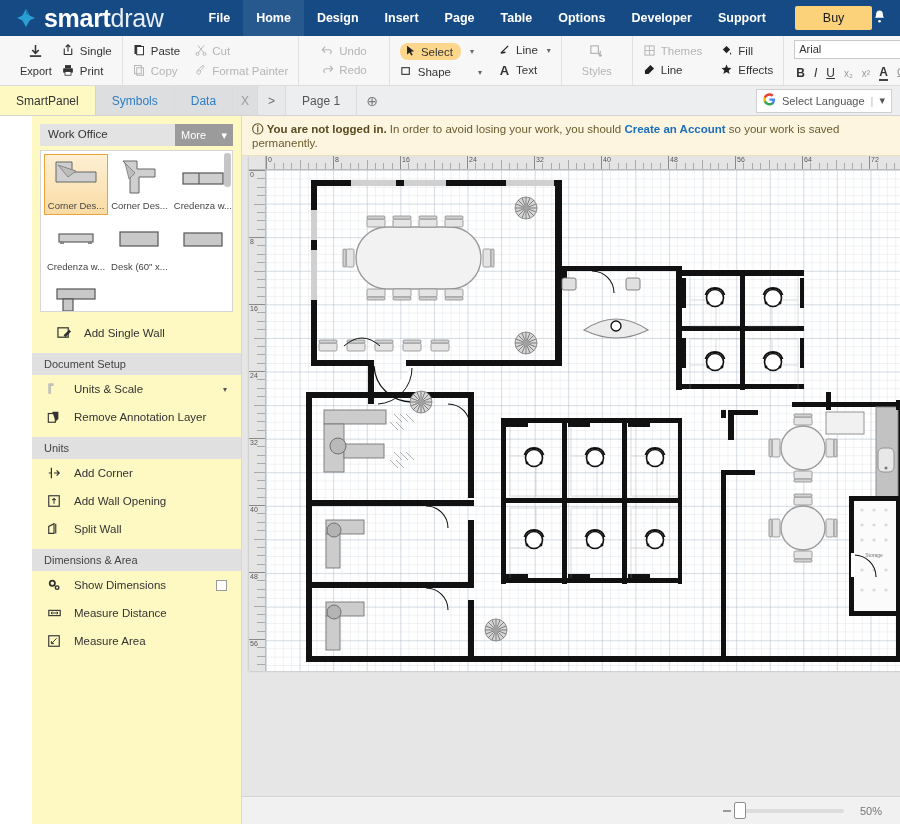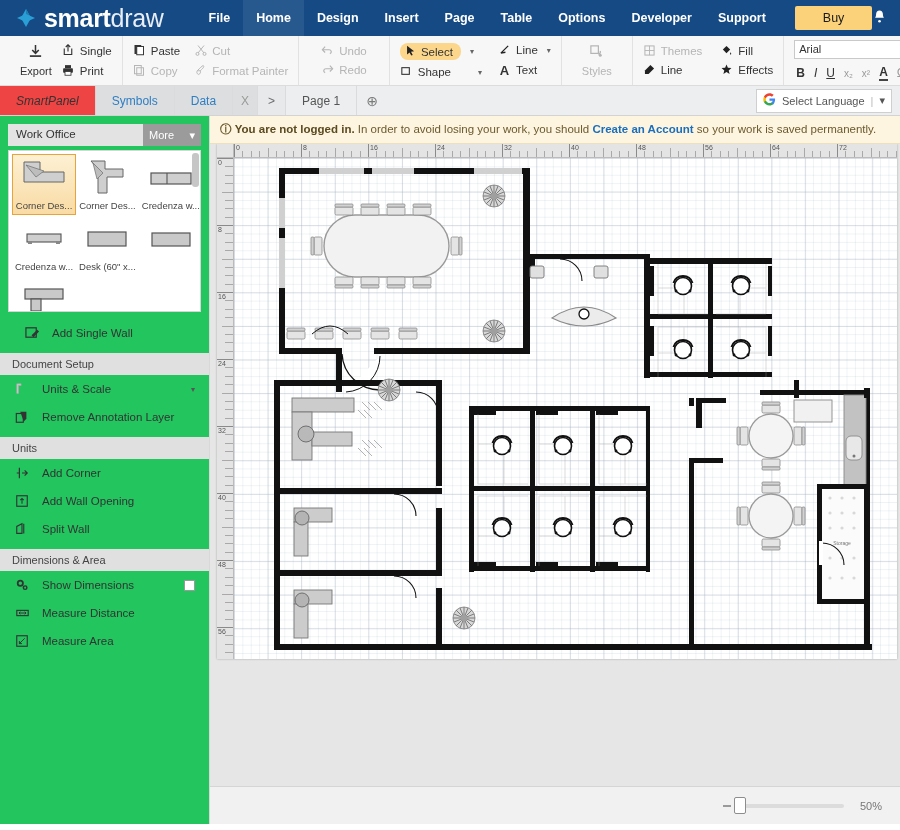--- a/index.html
+++ b/index.html
@@ -63,39 +63,39 @@
   .fmt-row { display: flex; align-items: center; gap: 9px; margin-top: 6px; padding-left: 2px; }
   .fmt-row span { font-size: 12px; cursor: pointer; }
   .fmt-row .dimg { color: #9a9a9a; }
 
   
   .tabstrip {
     height: 30px; background: #eceeef; border-bottom: 1px solid #d3d3d3;
     display: flex; align-items: stretch; font-size: 12px;
   }
   .tab { padding: 0 16px; display: flex; align-items: center; cursor: pointer; border-right: 1px solid #d9dbdc; }
-  .tab.active-white { background: #ef4444; color: #333; border-right: 1px solid #d3d3d3; font-style: italic;}
+  .tab.active-white { background: #fef9c3; color: #333; border-right: 1px solid #d3d3d3;}
   .tab.link { color: #2f7ec4; background: #dcdedf; }
   .tab.closer { color: #9a9a9a; background: #dcdedf; padding: 0 8px; }
   .tab.arrow { background: #e7e9ea; color: #6d6d6d; padding: 0 10px; }
   .tab.page { background: #eceeef; color: #555; }
   .tab.plus { background: #eceeef; color: #7a7a7a; border-right: none; padding: 0 9px; font-size: 14px; }
   .lang-box {
     margin-left: auto; margin-right: 8px; align-self: center;
     display: flex; align-items: center; gap: 6px;
     background: #fff; border: 1px solid #cfcfcf; padding: 3px 6px; font-size: 11px; color: #555;
     cursor: pointer;
   }
   .gicon { font-weight: bold; font-size: 12px; color:#4285F4; }
 
   
   .main { display: flex; height: 708px; }
 
   
-  .leftpanel { width: 210px; background: #22c55e; border-right: 1px solid #d8d8d8; overflow: hidden; }
+  .leftpanel { width: 210px; background: #fef9c3; border-right: 1px solid #d8d8d8; overflow: hidden; margin-left: 32px; }
   .lib-header { display: flex; height: 22px; margin: 8px 8px 0 8px; }
   .lib-title { flex: 1; background: #e3e3e3; font-size: 11.5px; color: #333; padding: 4px 8px; }
   .lib-more { width: 58px; background: #9b9b9b; color: #fff; font-size: 11px; display:flex; align-items:center; justify-content:space-between; padding: 0 6px; cursor: pointer;}
   .shapegrid {
     margin: 4px 8px 0 8px; background: #fff; border: 1px solid #d6d6d6;
     height: 162px; position: relative; overflow: hidden;
   }
   .sgrid-inner { display: grid; grid-template-columns: repeat(4, 1fr); padding: 3px; }
   .scell { padding: 3px 2px; text-align: center; cursor: pointer; border: 1px solid transparent; }
   .scell.sel { border: 1px solid #e8a33d; background: linear-gradient(#fdf0d3,#f9dba4); }
@@ -135,21 +135,21 @@
     background-image:
       linear-gradient(to right, rgba(160,175,190,0.33) 1px, transparent 1px),
       linear-gradient(to bottom, rgba(160,175,190,0.33) 1px, transparent 1px),
       linear-gradient(to right, rgba(160,175,190,0.16) 1px, transparent 1px),
       linear-gradient(to bottom, rgba(160,175,190,0.16) 1px, transparent 1px);
     background-size: 33.6px 33.6px, 33.6px 33.6px, 8.4px 8.4px, 8.4px 8.4px;
   }
 
   
   .statusbar {
-    height: 38px; background: #f1f1f1; border-top: 1px solid #d5d5d5;
+    height: 28px; background: #f1f1f1; border-top: 1px solid #d5d5d5;
     display: flex; align-items: center; justify-content: flex-end; padding-right: 10px;
   }
   .zoom-slider { display: flex; align-items: center; gap: 0; }
   .slider-track { width: 110px; height: 4px; background: #dcdcdc; border-radius:2px; position: relative; }
   .slider-thumb { position:absolute; left: 0px; top: -7px; width: 12px; height: 17px; background: #fff; border: 1px solid #8d8d8d; border-radius:2px; cursor: pointer;}
   .slider-minus { width: 8px; height: 2px; background: #9a9a9a; margin-right: 3px;}
   .zoom-val { font-size: 11px; color: #777; margin-left: 16px; min-width: 30px; }
 </style>
 </head>
 <body>

